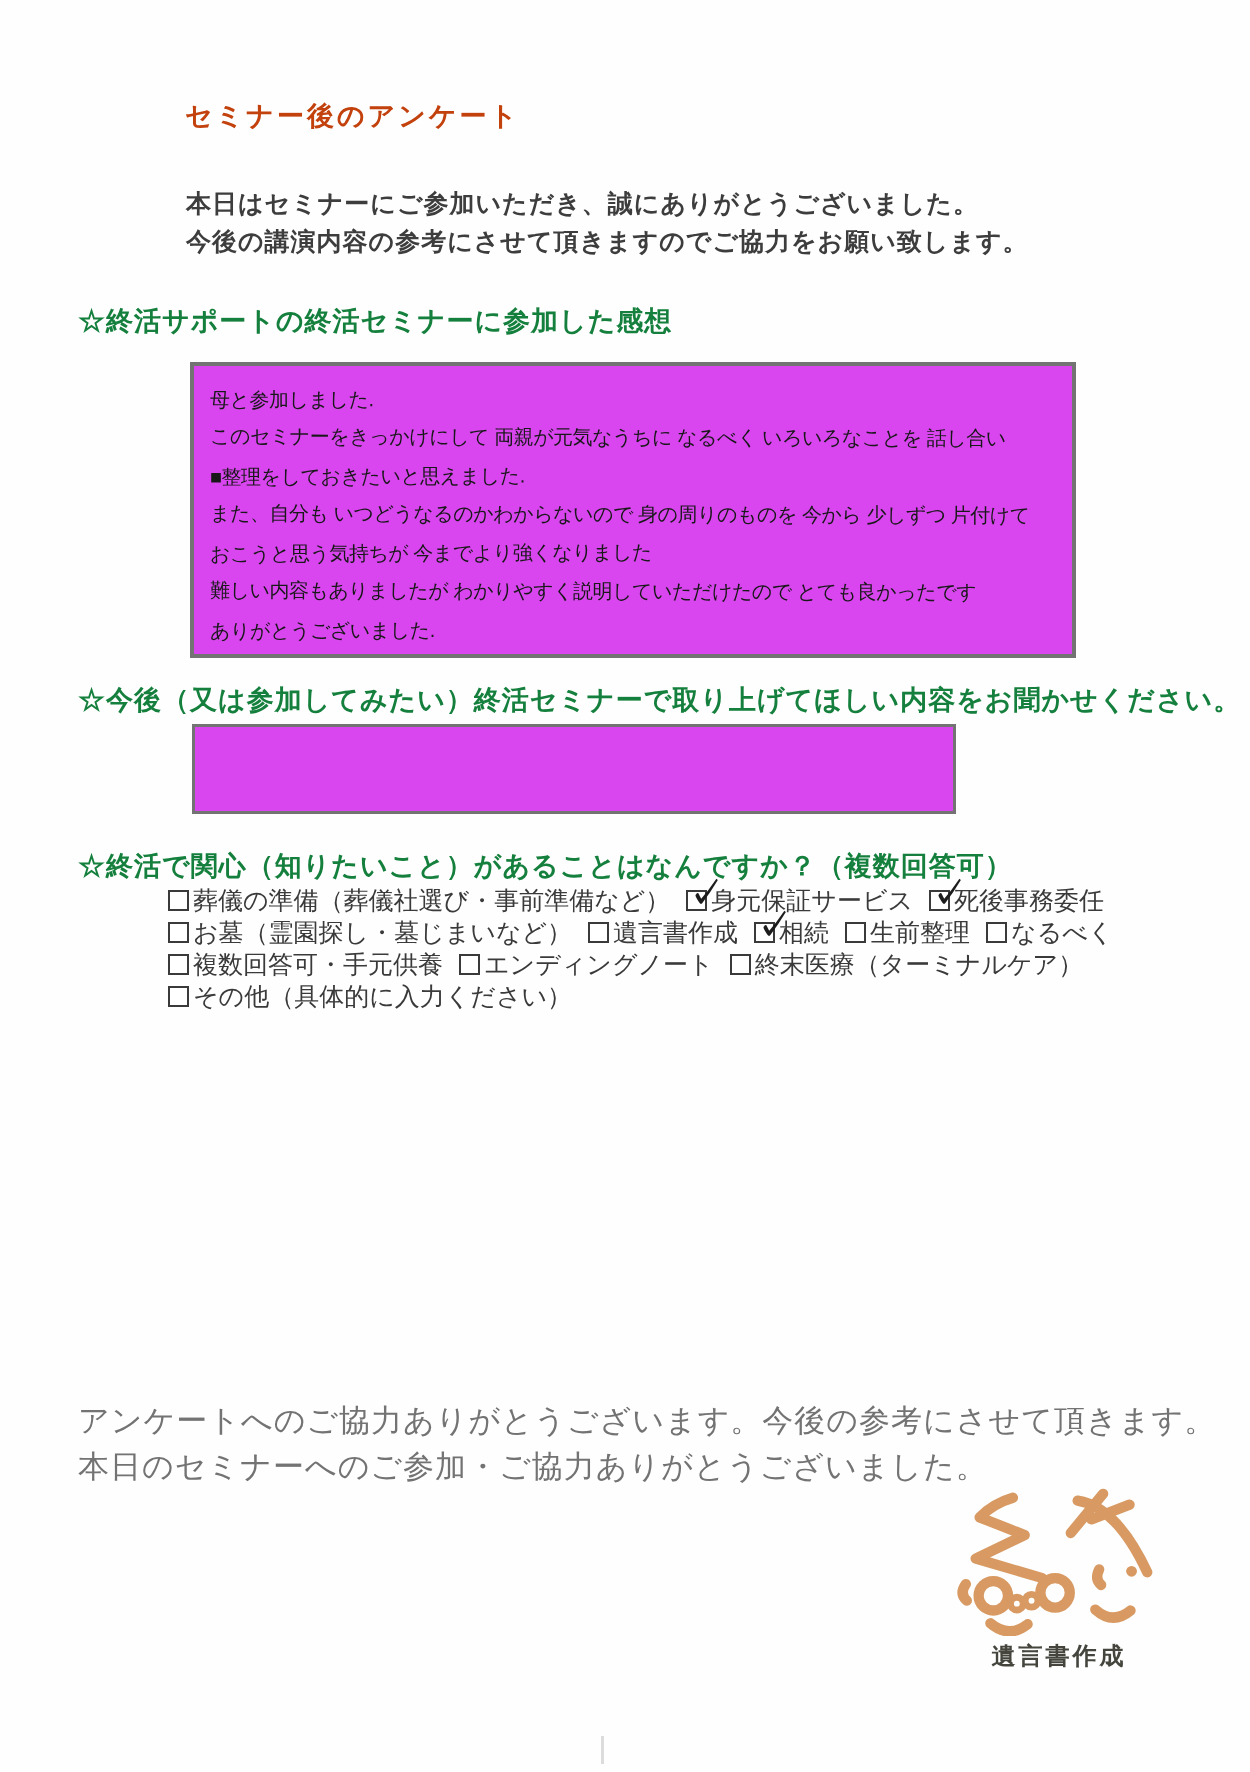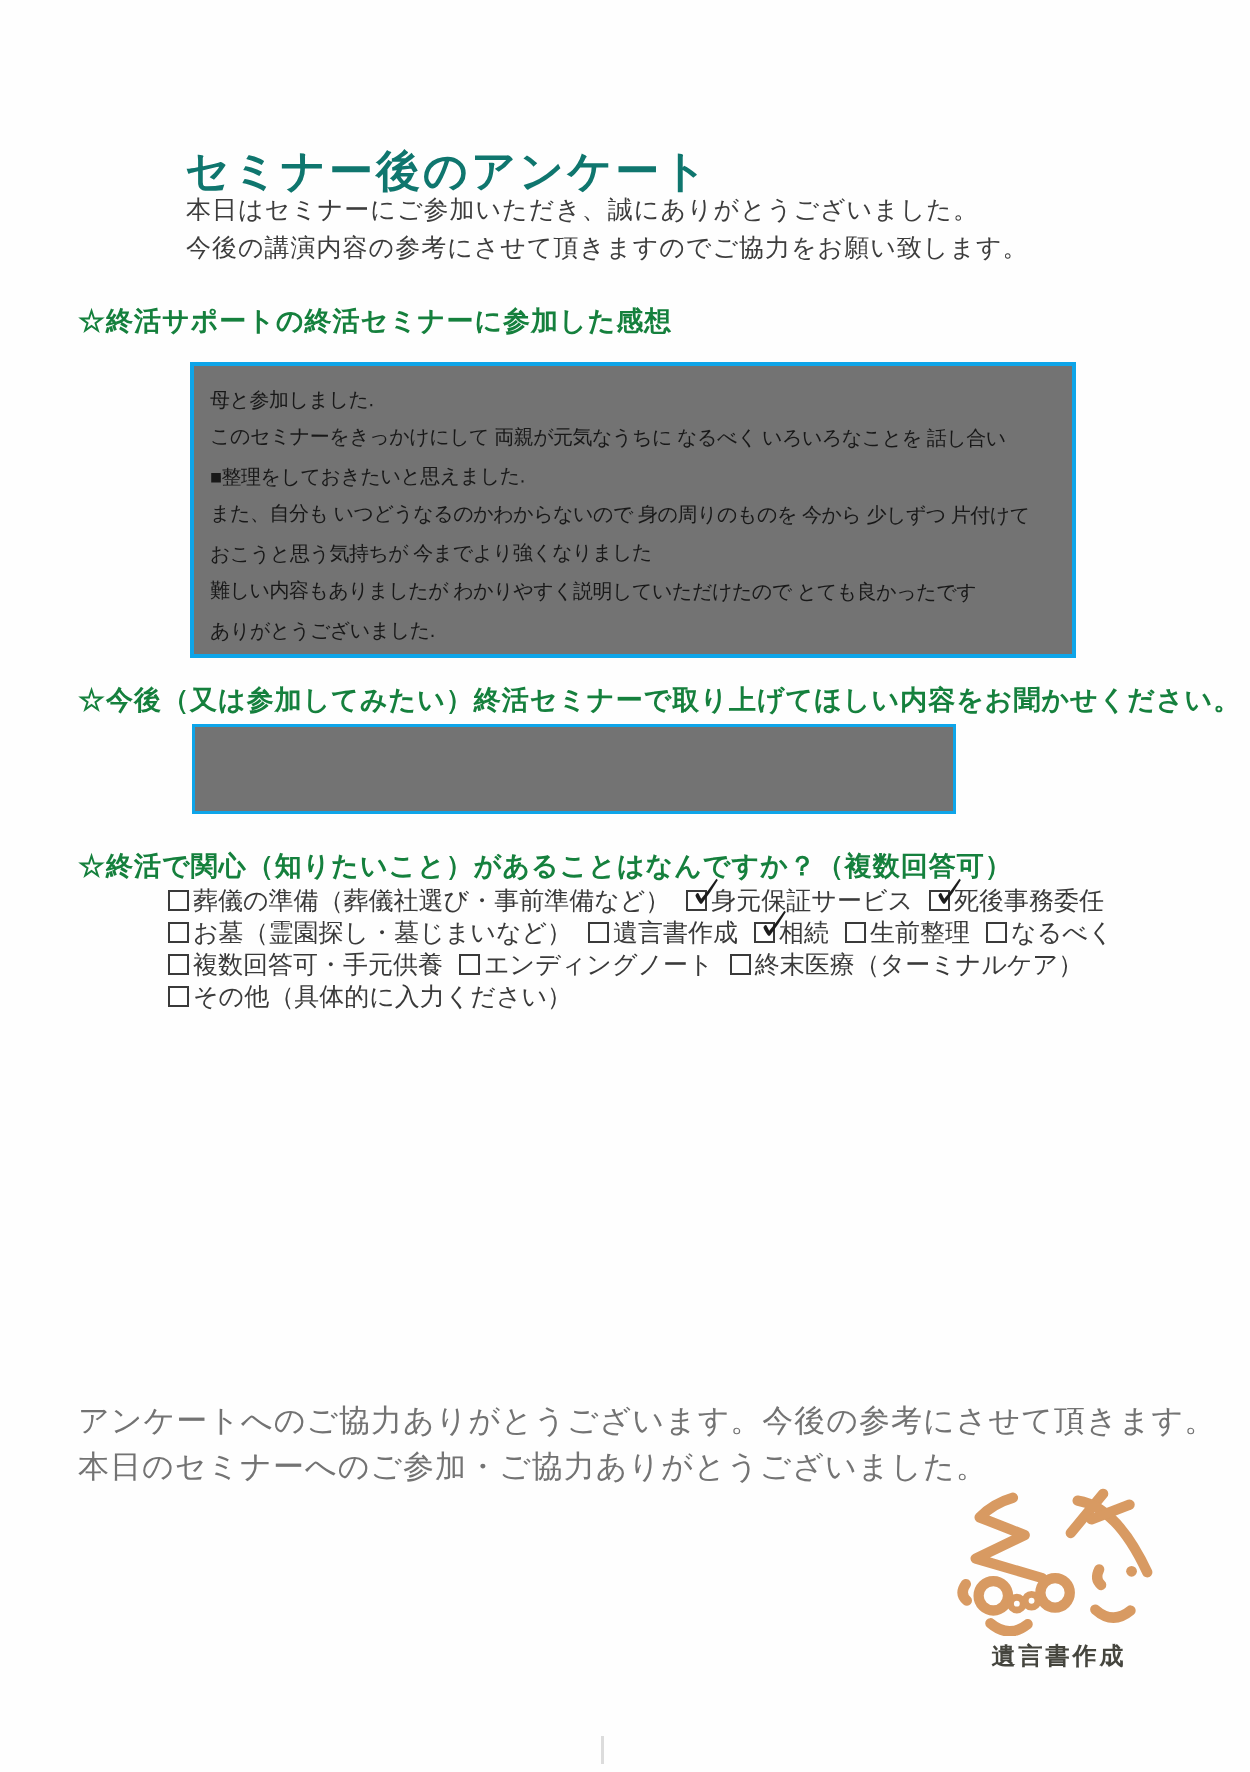--- a/index.html
+++ b/index.html
@@ -7,40 +7,40 @@
     position:relative;
     width:1250px;height:1772px;
     margin:0 auto;
     background:#fefefe;
     font-family:"Liberation Sans",sans-serif;
     color:#3c3c3c;
     overflow:hidden;
   }
   .page-title{
     position:absolute;left:185px;top:98px;
-    font-size:44px;font-weight:bold;color:#0f766e;
+    font-size:27px;font-weight:bold;color:#c2410c;
     letter-spacing:3px;
-    margin-top:44px;
   }
   .intro{
-    position:absolute;left:186px;top:190px;
+    position:absolute;left:186px;top:184px;
     font-size:25px;line-height:38px;color:#3d3d3d;
     letter-spacing:1px;
+    font-weight:bold;
   }
   .sec-heading{
     position:absolute;left:78px;
     font-size:27px;font-weight:bold;color:#15803d;
     letter-spacing:1px;
   }
   .sec1-heading{top:303px;}
   .sec2-heading{top:682px;}
   .sec3-heading{top:848px;}
   .resp-box{
-    position:absolute;background:#737373;
-    border:4px solid #0ea5e9;
+    position:absolute;background:#d946ef;
+    border:4px solid #737373;
   }
   .box1{left:190px;top:362px;width:878px;height:288px;}
   .box2{left:192px;top:724px;width:758px;height:84px;border-width:3px;}
   .hand-lines{
     padding:13px 16px 0 16px;
     font-size:20px;line-height:38.5px;
     color:#181818;letter-spacing:-0.5px;
     white-space:nowrap;
   }
   .hand-line{transform:rotate(-0.25deg);}

